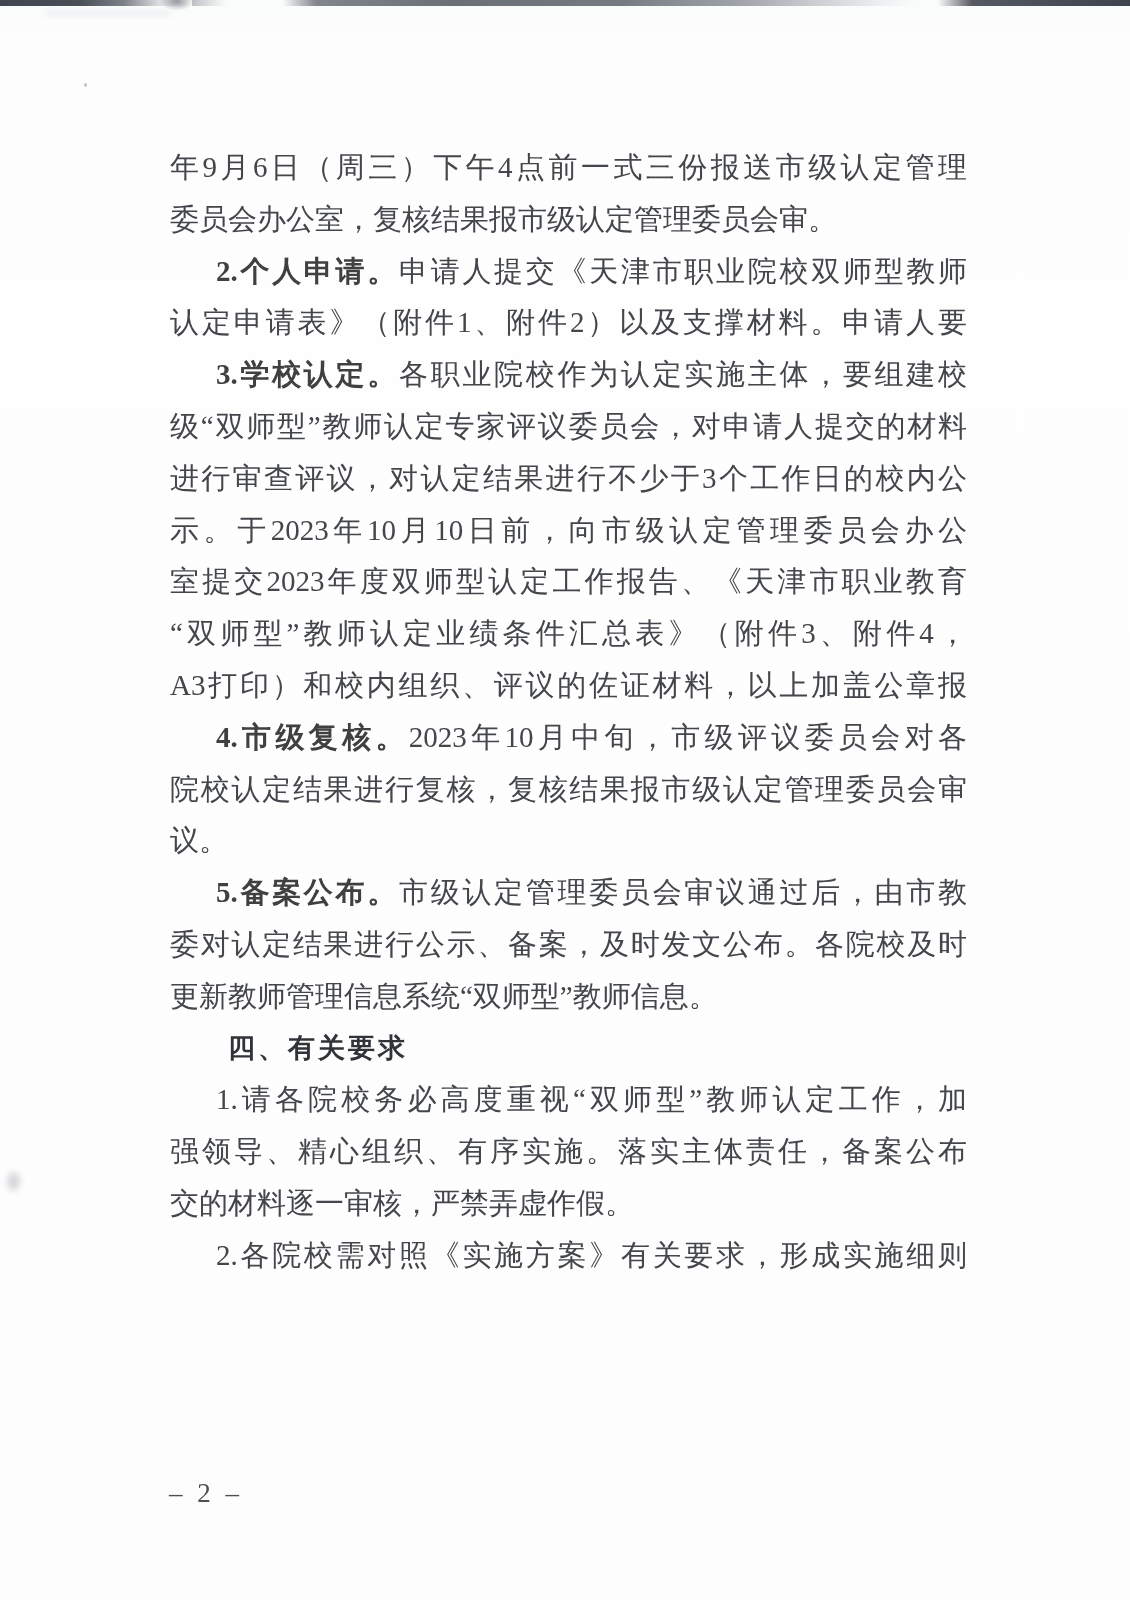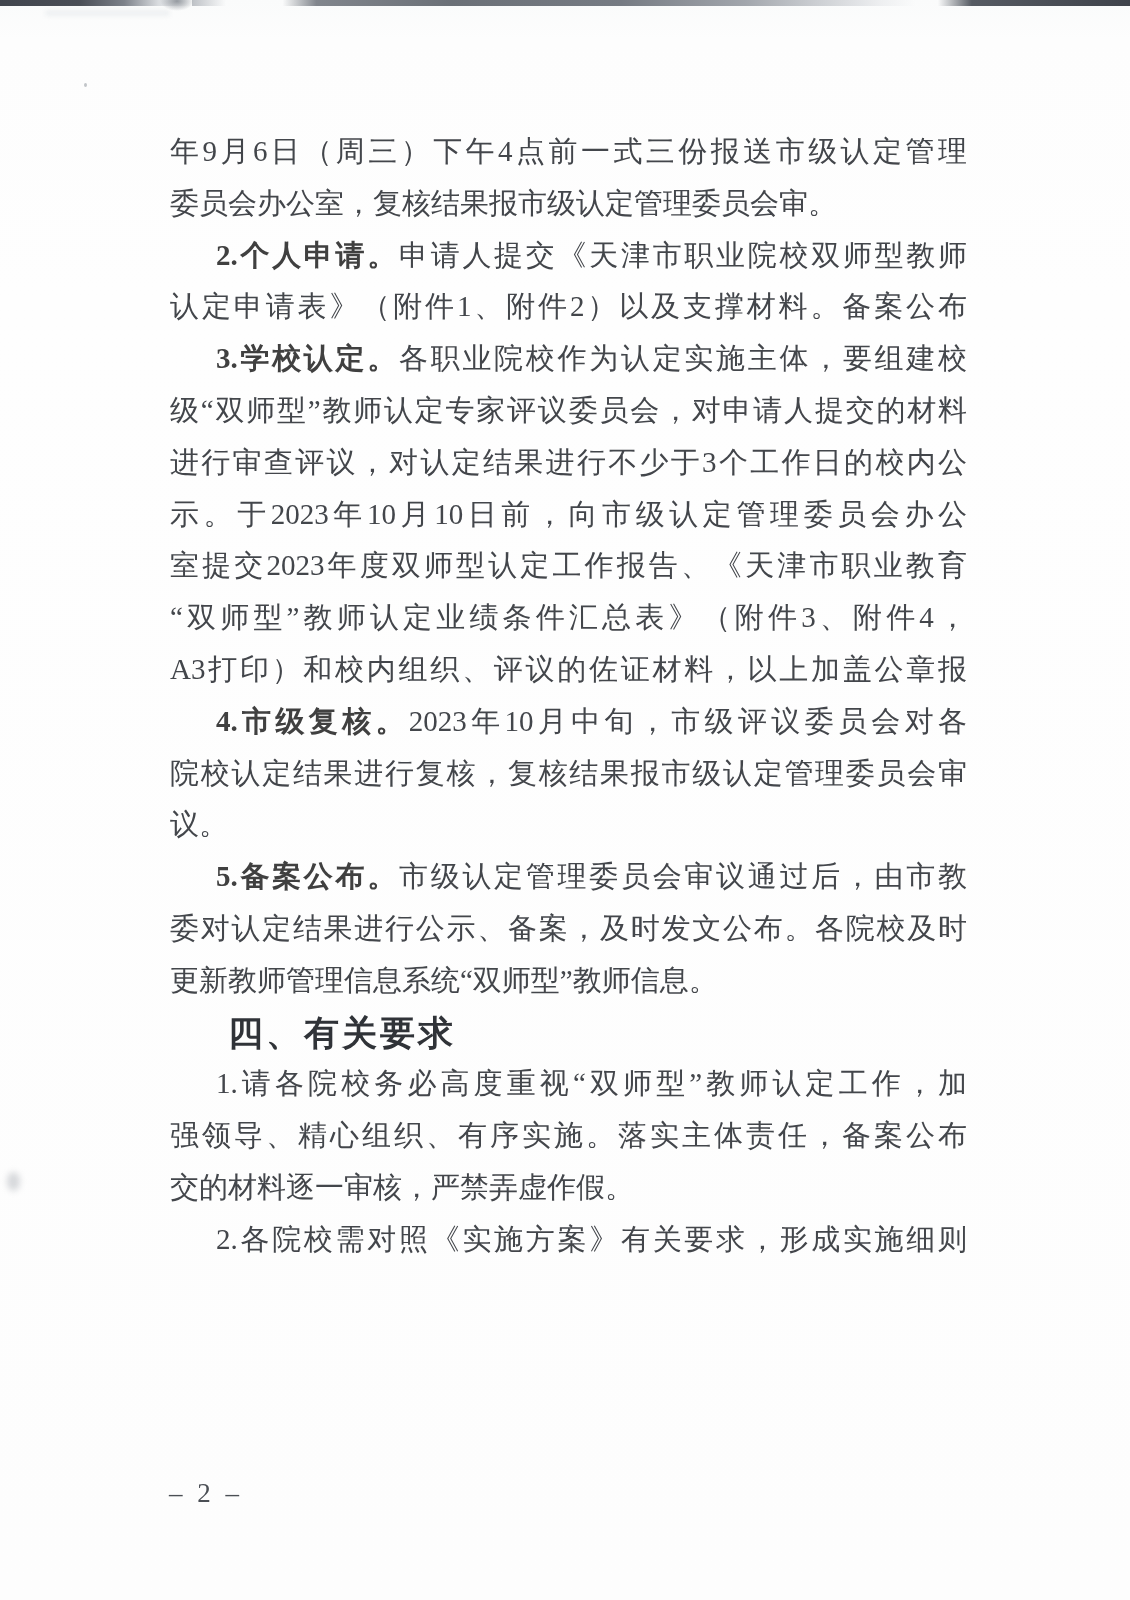--- a/index.html
+++ b/index.html
@@ -37,39 +37,39 @@
   }
   .scan-speck{
     position:absolute;top:83px;left:84px;width:3px;height:4px;
     background:#c2c5c9;border-radius:50%;
   }
   .scan-smudge{
     position:absolute;top:1172px;left:7px;width:13px;height:19px;
     background:#d6d8db;border-radius:50%;filter:blur(3px);
   }
   .content{
-    position:absolute;left:170px;top:126px;width:797px;
+    position:absolute;left:170px;top:142px;width:797px;
     color:#43464b;
     font-size:29px;
     line-height:51.8px;
   }
   .line{
     text-align:justify;
     text-align-last:left;
     text-justify:inter-character;
     white-space:nowrap;
   }
   .line.jst{ text-align-last:justify; }
   .line.ind{ text-indent:46px; }
   .line .b{ font-weight:700; color:#404040; }
   .line.heading{
     font-family:"Liberation Sans","DejaVu Sans",sans-serif;
     font-weight:700;color:#303338;
     text-indent:58px;letter-spacing:3px;
-    font-size:35px;
+    font-size:27px;
     text-align-last:left;
   }
   .page-number{
     position:absolute;left:169px;top:1477px;
     font-size:27px;letter-spacing:4px;color:#4b4f55;
     line-height:32px;
   }
 </style>
 </head>
 <body>
@@ -78,21 +78,21 @@
 <div class="scan-edge"></div>
 <div class="scan-blob"></div>
 <div class="scan-streak"></div>
 <div class="scan-speck"></div>
 <div class="scan-smudge"></div>
 
 <div class="content">
   <div class="line jst"><span class="b"></span><span>年9月6日（周三）下午4点前一式三份报送市级认定管理</span></div>
   <div class="line"><span class="b"></span><span>委员会办公室，复核结果报市级认定管理委员会审。</span></div>
   <div class="line jst ind"><span class="b">2.个人申请。</span><span>申请人提交《天津市职业院校双师型教师</span></div>
-  <div class="line jst"><span class="b"></span><span>认定申请表》（附件1、附件2）以及支撑材料。备案公布</span></div>
+  <div class="line jst"><span class="b"></span><span>认定申请表》（附件1、附件2）以及支撑材料。申请人要</span></div>
   <div class="line jst ind"><span class="b">3.学校认定。</span><span>各职业院校作为认定实施主体，要组建校</span></div>
   <div class="line jst"><span class="b"></span><span>级“双师型”教师认定专家评议委员会，对申请人提交的材料</span></div>
   <div class="line jst"><span class="b"></span><span>进行审查评议，对认定结果进行不少于3个工作日的校内公</span></div>
   <div class="line jst"><span class="b"></span><span>示。于2023年10月10日前，向市级认定管理委员会办公</span></div>
   <div class="line jst"><span class="b"></span><span>室提交2023年度双师型认定工作报告、《天津市职业教育</span></div>
   <div class="line jst"><span class="b"></span><span>“双师型”教师认定业绩条件汇总表》（附件3、附件4，</span></div>
   <div class="line jst"><span class="b"></span><span>A3打印）和校内组织、评议的佐证材料，以上加盖公章报</span></div>
   <div class="line jst ind"><span class="b">4.市级复核。</span><span>2023年10月中旬，市级评议委员会对各</span></div>
   <div class="line jst"><span class="b"></span><span>院校认定结果进行复核，复核结果报市级认定管理委员会审</span></div>
   <div class="line"><span class="b"></span><span>议。</span></div>

